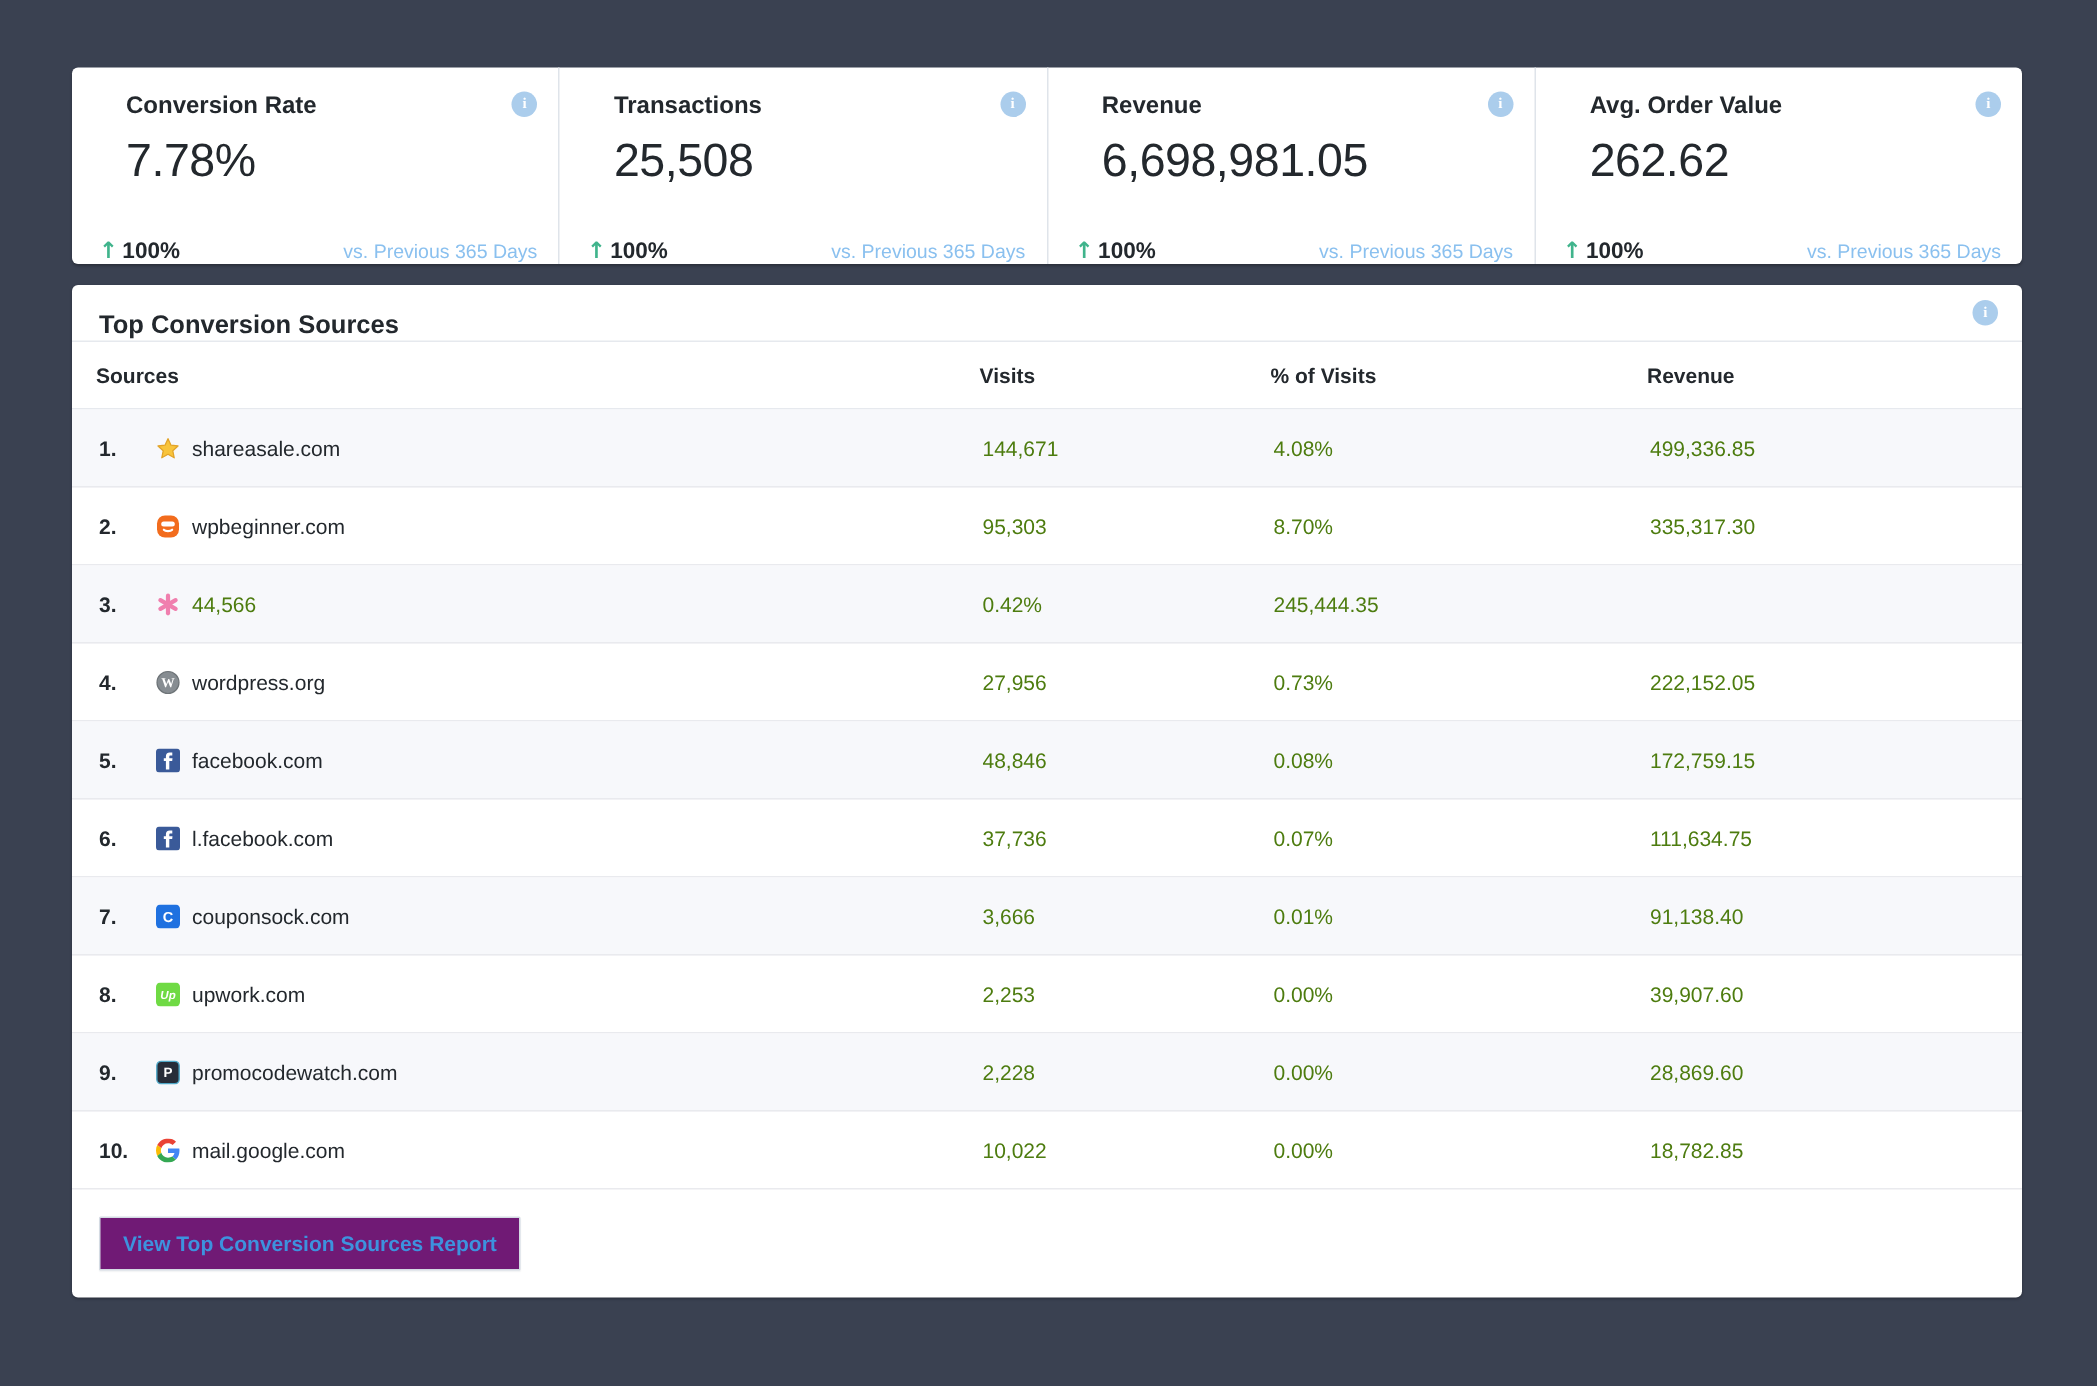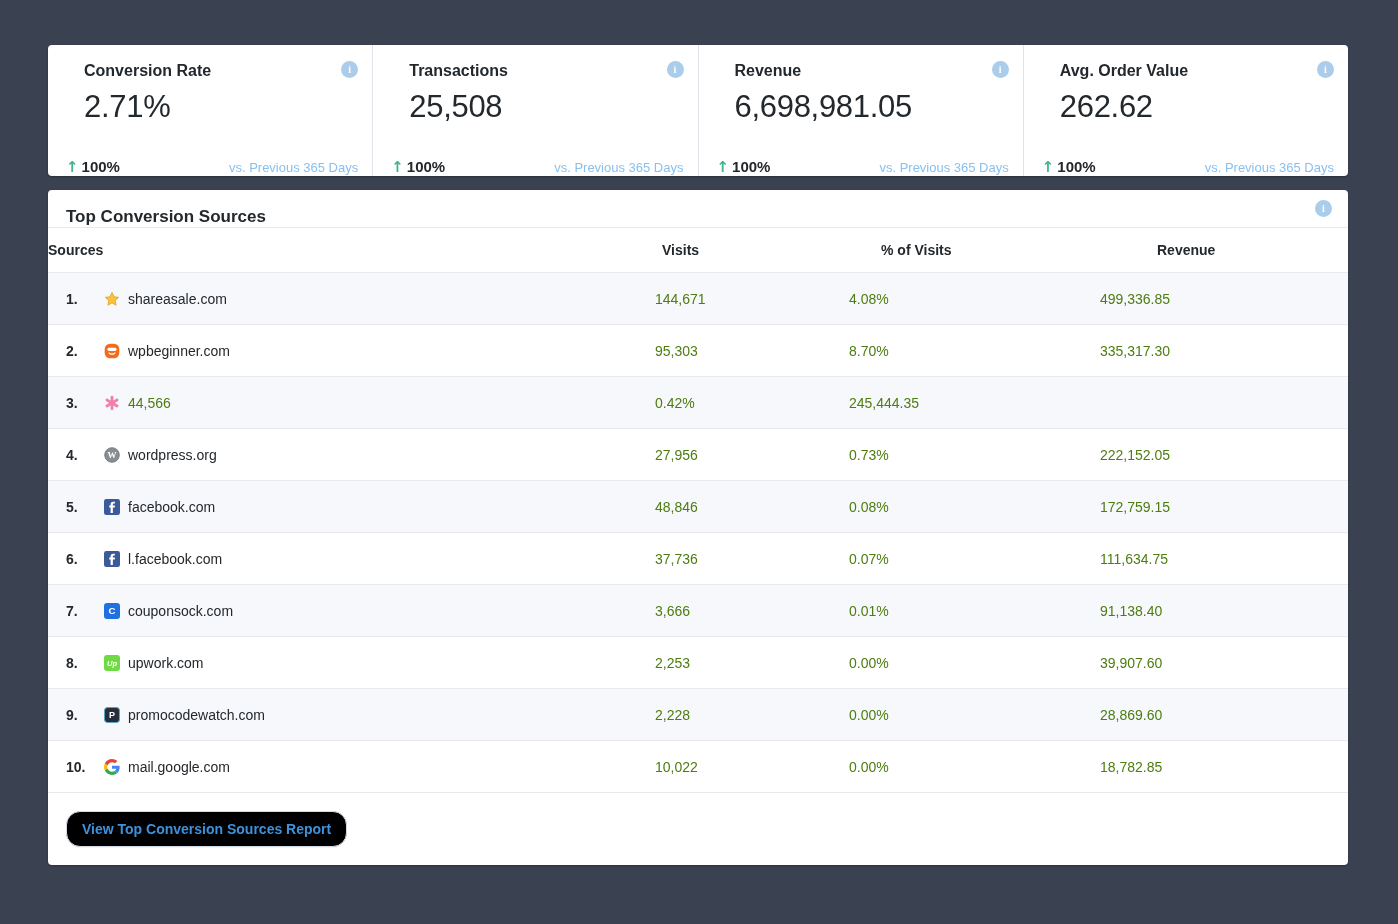--- a/index.html
+++ b/index.html
@@ -59,67 +59,66 @@
     position:relative;
     padding:17px 18px 0 18px;
     border-bottom:1px solid #e6e9ee;
   }
   .panel-title { font-size:17px; font-weight:bold; color:#23282d; }
   .panel-header .info-icon { position:absolute; right:16px; top:50%; margin-top:-9px; }
 
   .cols-row {
     display:grid;
     grid-template-columns:589px 194px 251px 230px;
-    padding:0 0;
+    padding:0 16px;
     height:45px;
     align-items:center;
     font-size:14px; font-weight:bold;
     border-bottom:1px solid #e6e9ee;
-    gap:25px;
   }
   .data-row {
     display:grid;
     grid-template-columns:38px 24px 527px 194px 251px 230px;
     padding:0 18px;
     height:52px;
     align-items:center;
     font-size:14px;
     border-bottom:1px solid #e9eaee;
   }
   .rows .data-row:nth-child(odd) { background:#f7f8fb; }
   .rank { font-weight:bold; }
   .favicon { width:16px; height:16px; display:block; }
   .favicon svg { width:16px; height:16px; display:block; }
   .source { font-weight:normal; }
   .cell-num { font-weight:400; color:#4d7c0f; }
 
   .panel-footer { padding:18px; }
   .report-btn {
-    background:#000000;
+    background:#701a75;
     border:1px solid #d4dbe3;
-    border-radius:14px;
+    border-radius:1px;
     color:#3d92de;
     font-family:"Liberation Sans", sans-serif;
     font-size:14px; font-weight:bold;
     padding:9px 15px;
     cursor:pointer;
     box-shadow:0 1px 1px rgba(40,50,70,.06);
   }
 </style>
 </head>
 <body>
 
 <div class="page">
 
   <section class="stat-block">
 
     <div class="stat-card">
       <div class="stat-title">Conversion Rate</div>
       <span class="info-icon">i</span>
-      <div class="stat-value">2.71%</div>
+      <div class="stat-value">7.78%</div>
       <div class="stat-footer">
         <span class="stat-change"><span class="up-arrow">↑</span><span>100%</span></span>
         <span class="stat-compare">vs. Previous 365 Days</span>
       </div>
     </div>
 
     <div class="stat-card">
       <div class="stat-title">Transactions</div>
       <span class="info-icon">i</span>
       <div class="stat-value">25,508</div>

